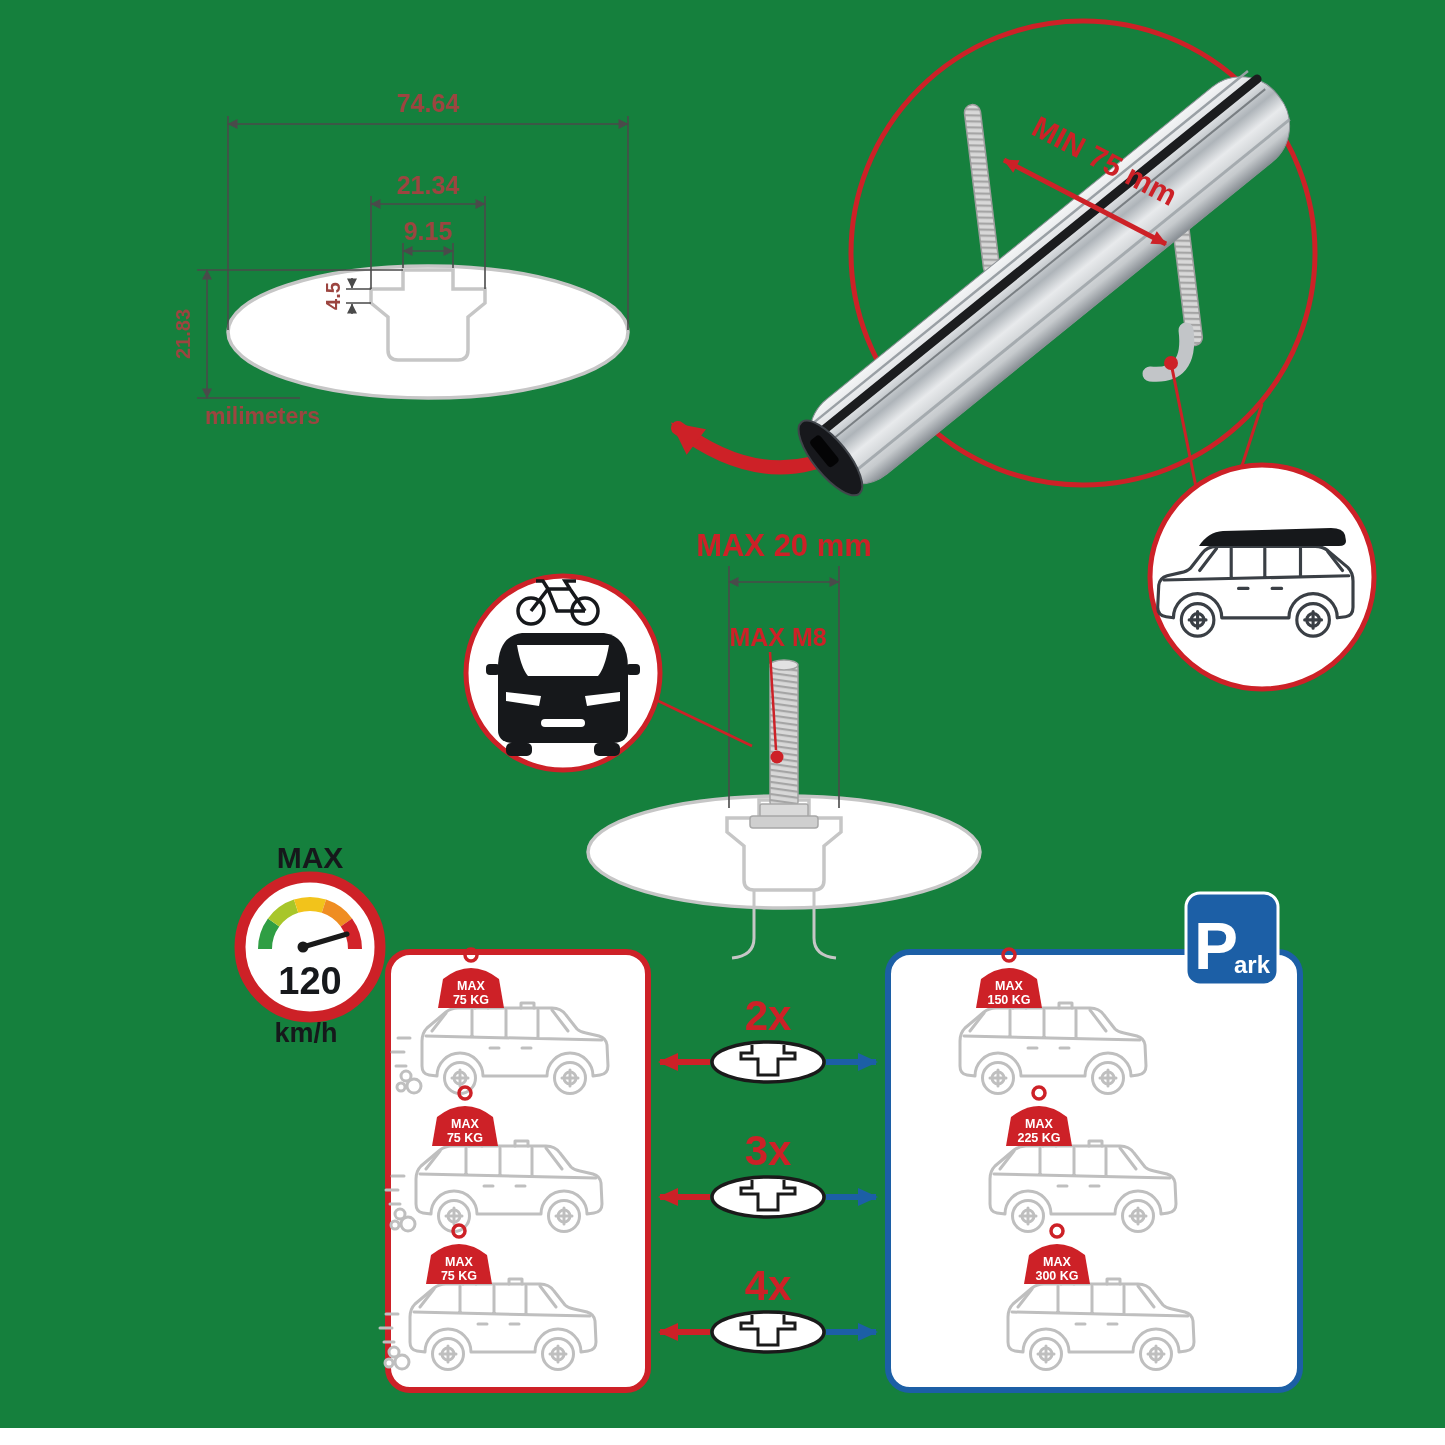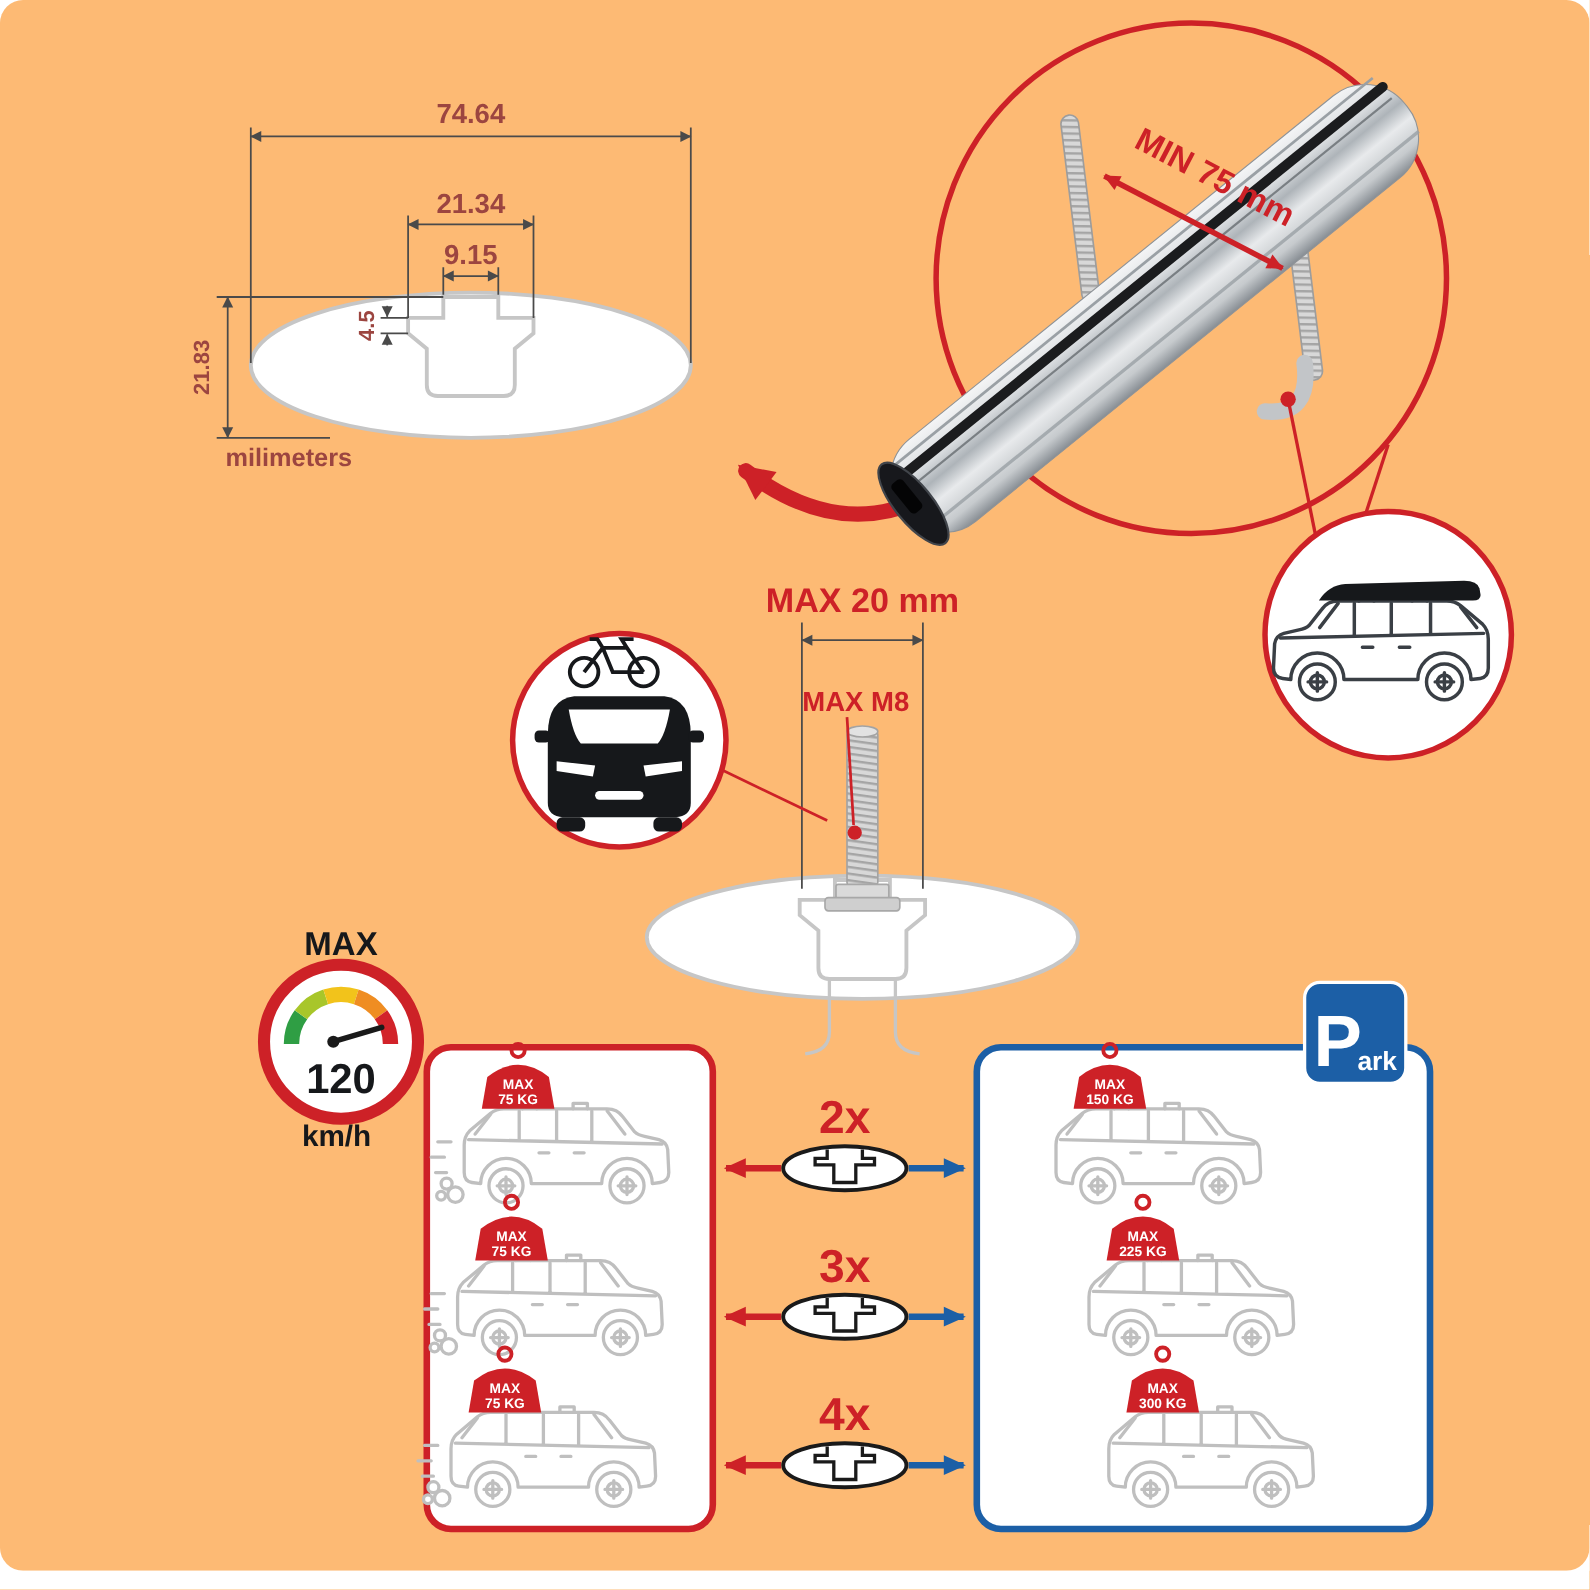--- a/index.html
+++ b/index.html
@@ -1,18 +1,18 @@
 <!DOCTYPE html>
 <html><head>
 <meta charset="utf-8">
 <style>
   html,body { margin:0; padding:0; background:#ffffff; }
   .canvas {
-    position:relative; width:1445px; height:1428px; background:#fdba74;
-    font-family:"Liberation Sans", sans-serif; overflow:hidden;border-radius:21px;
+    position:relative; width:1445px; height:1428px; background:#15803d;
+    font-family:"Liberation Sans", sans-serif; overflow:hidden;
   }
   svg { font-family:"Liberation Sans", sans-serif; }
 
   
   .prof      { stroke:#c6c6c6; stroke-width:3.5; fill:#fff; }
   .prof-thin { stroke:#c6c6c6; stroke-width:3; fill:none; }
   .dline     { stroke:#4a4a4a; stroke-width:1.6; fill:none; }
   .dim-num   { fill:#9c4540; font-weight:bold; font-size:25px; text-anchor:middle; }
   .dim-num-sm{ font-size:20px; }
   .unit-label{ fill:#9c4540; font-weight:bold; font-size:23px; text-anchor:start; }

